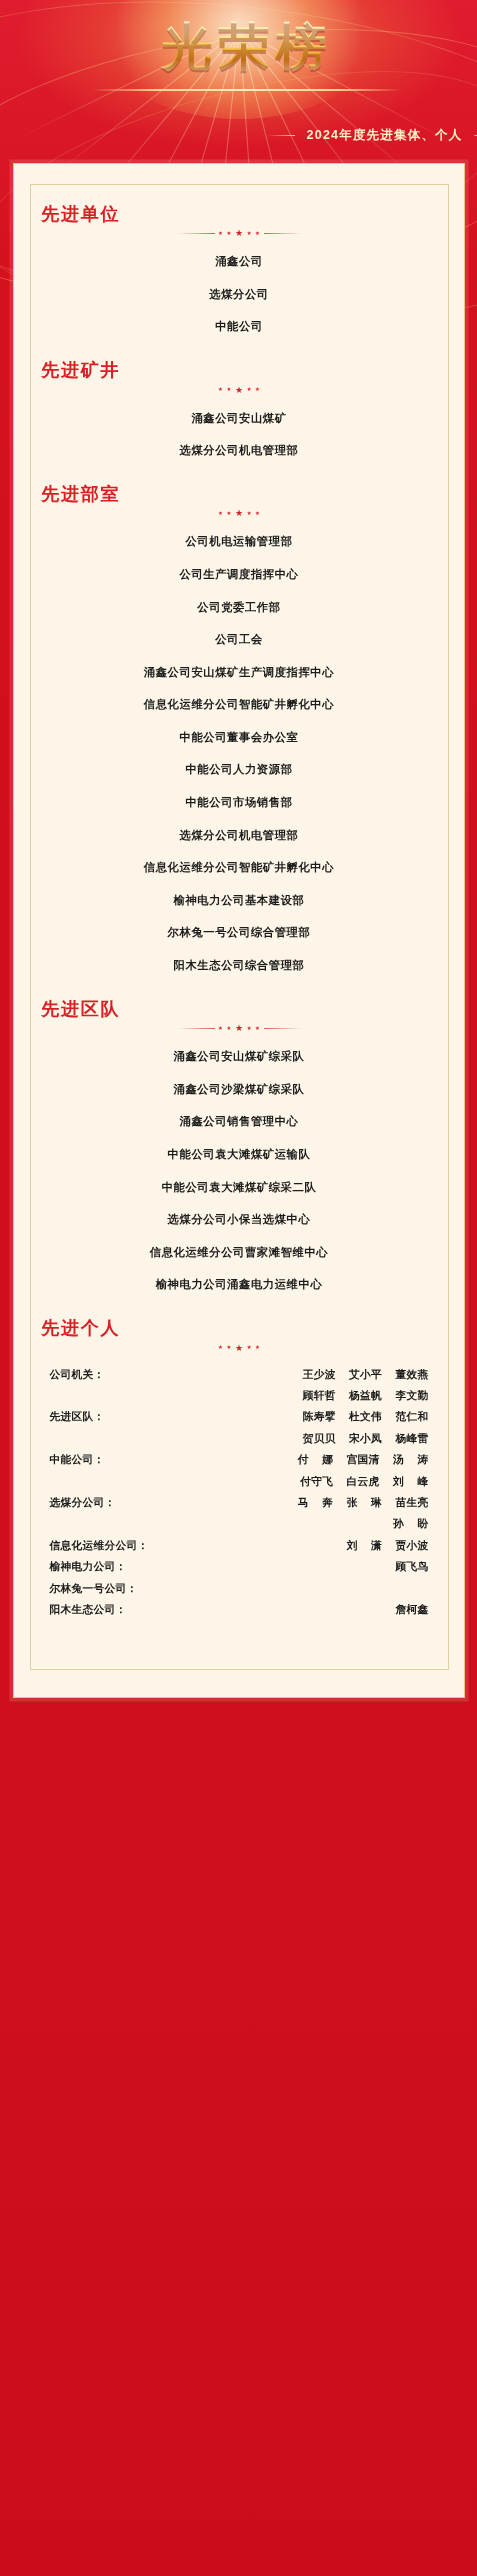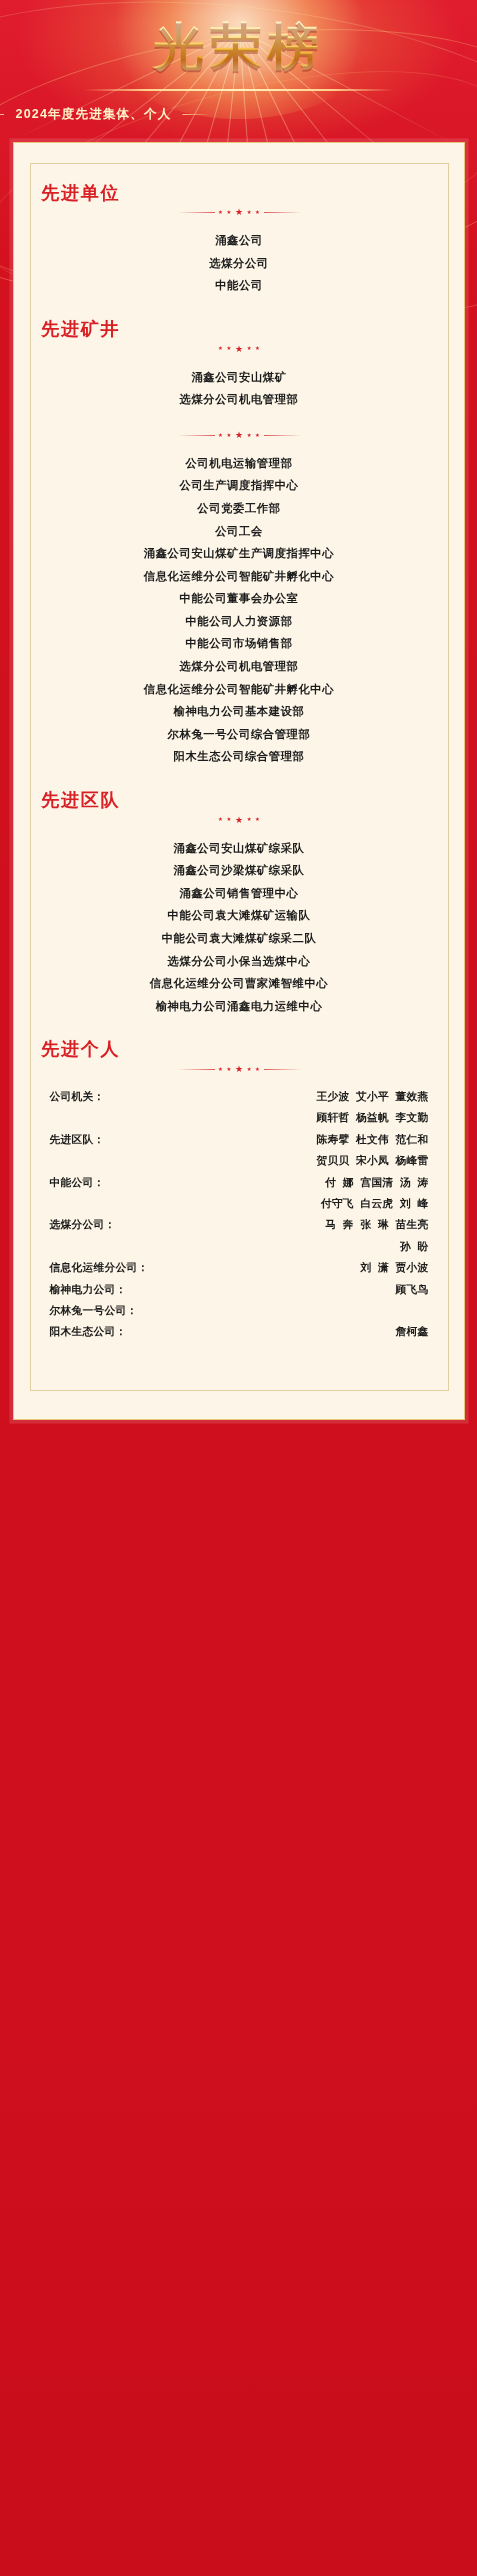--- a/index.html
+++ b/index.html
@@ -56,20 +56,21 @@
   .swoosh.s1 { width: 657px; height: 251px; left: -90px; top: 36px; transform: rotate(-8deg); }
   .swoosh.s2 { width: 776px; height: 310px; left: -155px; top: 6px; transform: rotate(6deg); border-color: rgba(255,230,170,0.22); }
   .swoosh.s3 { width: 537px;  height: 179px; left: -24px;  top: 90px; transform: rotate(-14deg); border-color: rgba(255,200,120,0.18); }
 
   
   .header {
     position: relative;
     padding-top: 16.7px;
     text-align: center;
     z-index: 3;
+    padding-left: 16px;
   }
   .title-plate {
     display: inline-block;
     position: relative;
     padding: 3.6px 33px 7.2px 33px;
   }
   .main-title {
     font-family: "DejaVu Serif", serif;
     font-weight: bold;
     font-size: 51px;
@@ -83,22 +84,22 @@
     margin: 0;
     padding: 0 3.6px;
   }
   .title-underline {
     margin: 8.4px auto 0 auto;
     width: 310px;
     height: 1.8px;
     background: linear-gradient(90deg, rgba(255,220,130,0) 0%, rgba(255,225,150,0.9) 20%, rgba(255,240,190,1) 50%, rgba(255,225,150,0.9) 80%, rgba(255,220,130,0) 100%);
   }
   .subtitle-wrap {
-    margin: 11px auto 0 auto;
-    text-align: left;
+    margin: 32px auto 0 auto;
+    text-align: right;
   }
   .subtitle {
     display: inline-block;
     font-size: 12.5px;
     font-weight: bold;
     color: #fff4c8;
     letter-spacing: 1.2px;
     padding: 3.6px 15.5px;
     position: relative;
   }
@@ -168,25 +169,27 @@
 
   .entries {
     text-align: center;
   }
   .entry {
     font-size: 11.3px;
     color: #1c1c1c;
     line-height: 2.0;
     letter-spacing: 0.6px;
     font-weight: bold;
+    margin-top: 10px;
   }
 
   
   .people-list {
     margin: 2.4px 8.4px 0 8.4px;
+    font-family: Liberation Mono, monospace;
   }
   .person-row {
     display: flex;
     align-items: flex-start;
     font-size: 10.7px;
     color: #1c1c1c;
     font-weight: bold;
     line-height: 2.0;
     letter-spacing: 0.3px;
   }
@@ -269,20 +272,21 @@
           <span class="star-sm">★</span>
           <span class="orn-line right"></span>
         </div>
         <div class="entries">
           <div class="entry">涌鑫公司安山煤矿</div>
           <div class="entry">选煤分公司机电管理部</div>
         </div>
       </div>
 
       <div class="section">
+        <div class="section-title">先进部室</div>
         <div class="ornament">
           <span class="orn-line"></span>
           <span class="star-sm">★</span>
           <span class="star-sm">★</span>
           <span class="star-lg">★</span>
           <span class="star-sm">★</span>
           <span class="star-sm">★</span>
           <span class="orn-line right"></span>
         </div>
         <div class="entries">

